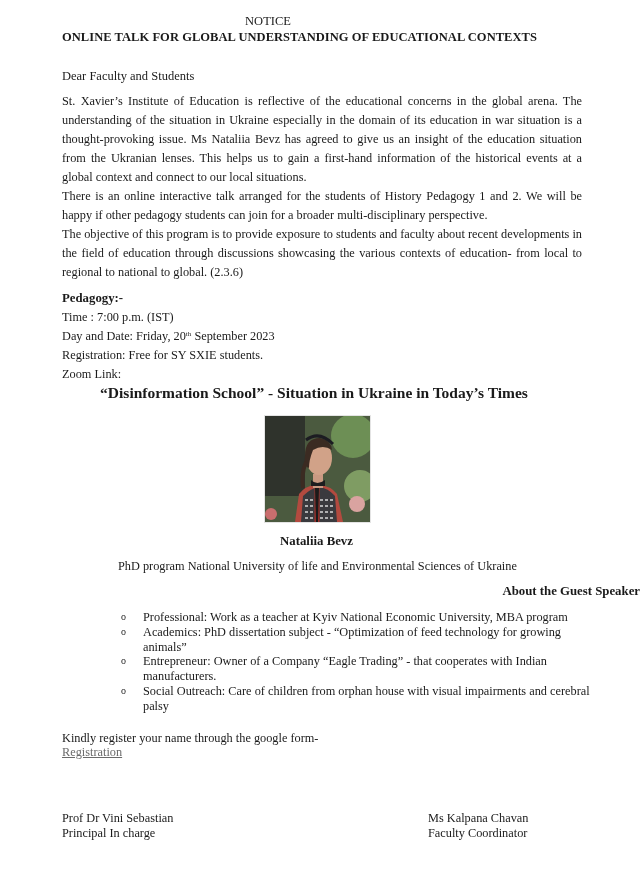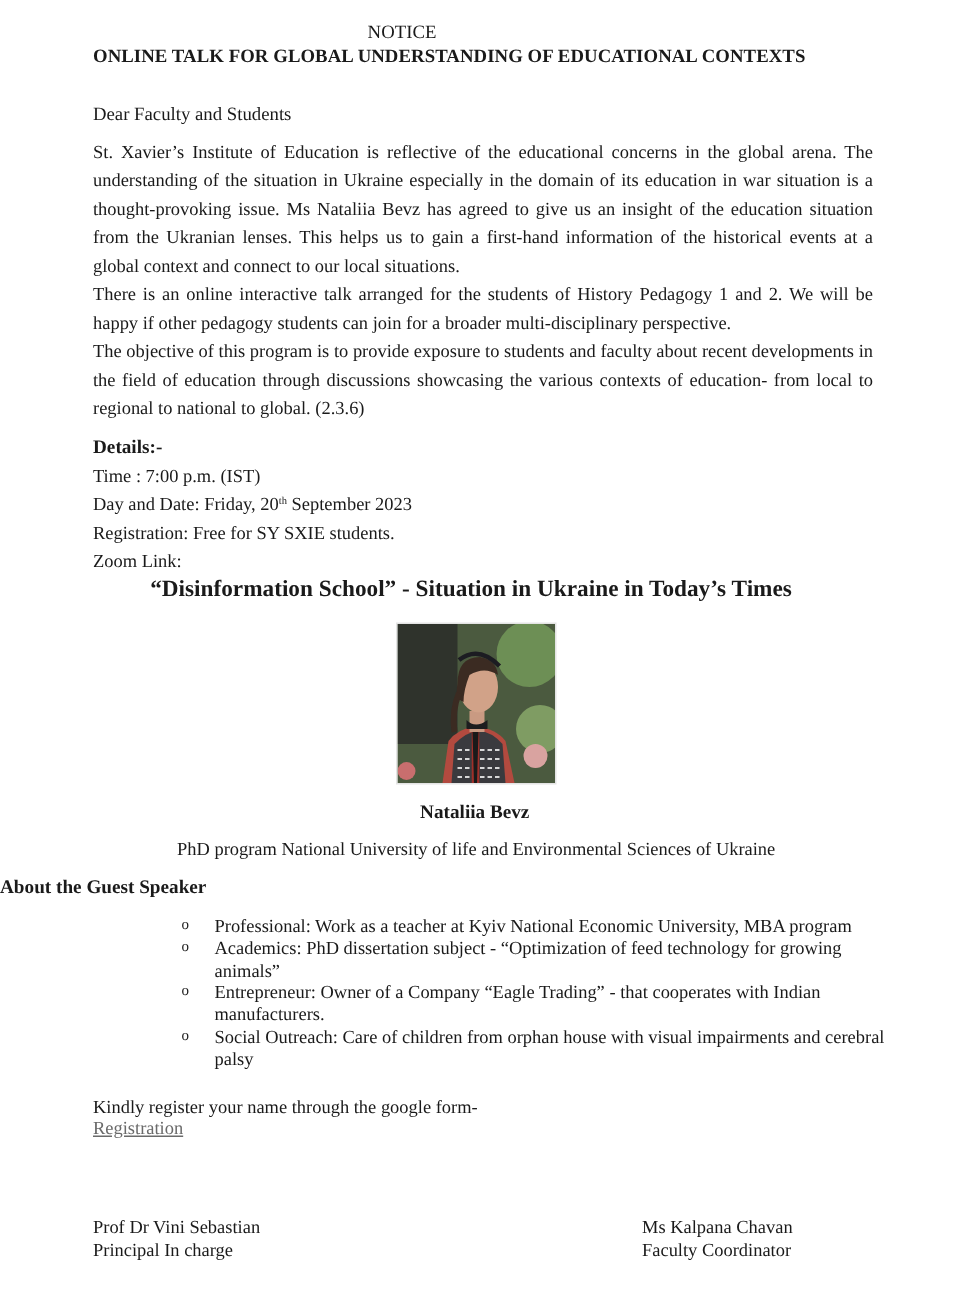--- a/index.html
+++ b/index.html
@@ -27,21 +27,21 @@
   .d-zoom { top: 367px; }
   sup { font-size: 7px; vertical-align: 4px; line-height: 0; margin-top: 31px; }
   .talk-title { top: 384px; left: 0; width: 628px; text-align: center; font-size: 15.5px; font-weight: bold; }
   .photo {
     top: 415px; left: 264px; width: 105px; height: 106px; overflow: hidden;
     background: linear-gradient(135deg, #3d4438 0%, #556b47 45%, #6f8f5a 75%, #8aa56c 100%);
     border: 1px solid #e4e4e4;
   }
   .speaker-name { top: 534px; left: 0; width: 633px; text-align: center; font-size: 12.8px; font-weight: bold; }
   .speaker-aff { top: 559px; left: 118px; font-size: 12.3px; }
-  .about-h { top: 584px; left: 0; width: 640px; text-align: left; font-size: 12.8px; font-weight: bold; }
+  .about-h { top: 584px; left: 0; width: 640px; text-align: right; font-size: 12.8px; font-weight: bold; }
   .bullets { top: 610px; left: 118px; width: 480px; margin: 0; padding: 0; list-style: none; }
   .bullets li { position: relative; padding-left: 25px; font-size: 12.3px; line-height: 14.8px; margin-bottom: 0; }
   .bullets li .bul { position: absolute; left: 3px; top: 0; font-size: 10px; }
   .register-text { top: 731px; left: 62px; font-size: 12.3px; }
   .register-link { top: 745px; left: 62px; font-size: 12.3px; color: #6a6a6a; text-decoration: underline; cursor: pointer; }
   .sig { font-size: 12.3px; line-height: 15px; }
   .sig-left { top: 811px; left: 62px; }
   .sig-right { top: 811px; left: 428px; }
 </style>
 </head>
@@ -49,21 +49,21 @@
 
 <div class="abs notice">NOTICE</div>
 <div class="abs title">ONLINE TALK FOR GLOBAL UNDERSTANDING OF EDUCATIONAL CONTEXTS</div>
 
 <div class="abs salutation">Dear Faculty and Students</div>
 
 <div class="abs para p1">St. Xavier’s Institute of Education is reflective of the educational concerns in the global arena. The understanding of the situation in Ukraine especially in the domain of its education in war situation is a thought-provoking issue. Ms Nataliia Bevz has agreed to give us an insight of the education situation from the Ukranian lenses. This helps us to gain a first-hand information of the historical events at a global context and connect to our local situations.</div>
 <div class="abs para p2">There is an online interactive talk arranged for the students of History Pedagogy 1 and 2.  We will be happy if other pedagogy students can join for a broader multi-disciplinary perspective.</div>
 <div class="abs para p3">The objective of this program is to provide exposure to students and faculty about recent developments in the field of education through discussions showcasing the various contexts of education- from local to regional to national to global. (2.3.6)</div>
 
-<div class="abs details-h">Details:-</div>
+<div class="abs details-h">Pedagogy:-</div>
 <div class="abs detail d-time">Time :  7:00 p.m. (IST)</div>
 <div class="abs detail d-date"><span>Day and Date: Friday, 20</span><sup>th</sup><span> September 2023</span></div>
 <div class="abs detail d-reg">Registration: Free for SY SXIE students.</div>
 <div class="abs detail d-zoom">Zoom Link:</div>
 
 <div class="abs talk-title">“Disinformation School” - Situation in Ukraine in Today’s Times</div>
 
 <div class="abs photo" title="Portrait of Nataliia Bevz">
   <svg width="105" height="106" viewBox="0 0 105 106">
     <rect x="0" y="0" width="105" height="106" fill="#4b5a3f"></rect>

